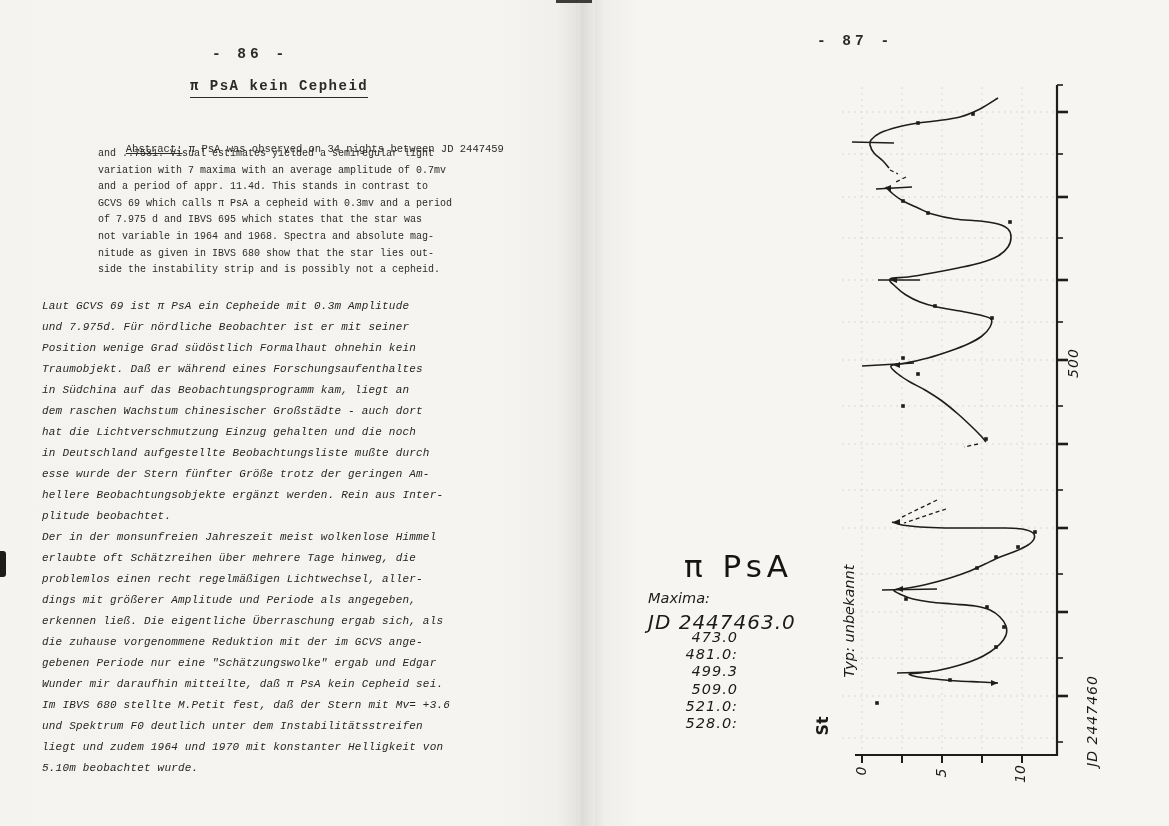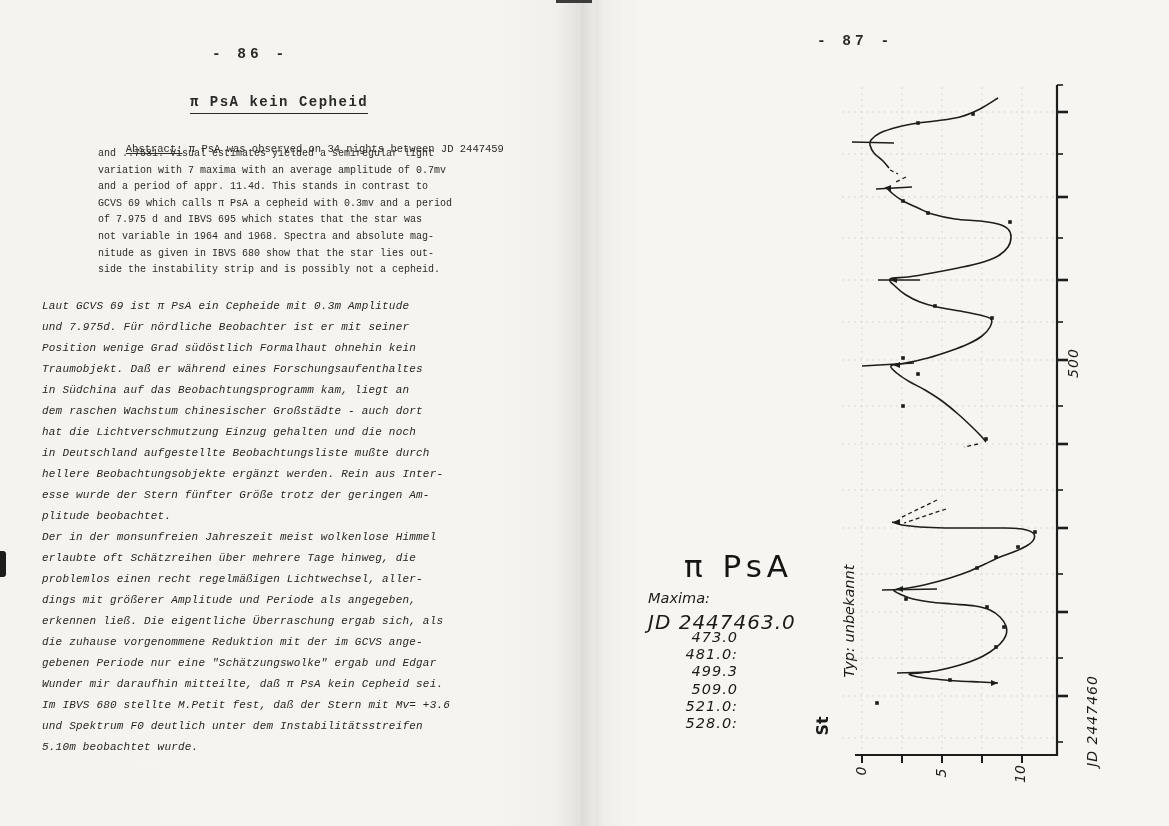--- a/index.html
+++ b/index.html
@@ -34,21 +34,21 @@
   .edge-mark{position:absolute;left:0;top:551px;width:6px;height:26px;background:#1c1c1a;border-radius:0 3px 3px 0;}
   .top-mark{position:absolute;left:556px;top:0;width:36px;height:3px;background:#3c3c3a;}
 </style>
 </head>
 <body>
 
 <div id="scan">
 
   <div class="page" id="page86">
     <div class="pagenum" style="left:200px;top:46px;width:100px;text-align:center;">- 86 -</div>
-    <div class="doc-title" style="left:190px;top:94px;">π PsA kein Cepheid</div>
+    <div class="doc-title" style="left:190px;top:78px;">π PsA kein Cepheid</div>
 
     <div class="abs-line" style="left:88px;top:131px;">
       <span class="abs-label">Abstract:</span><span> π PsA was observed on 34 nights between JD 2447459</span>
     </div>
     <div id="abstract-lines">
         <div class="abs-item">and ..7531. Visual estimates yielded a semiregular light</div>
         <div class="abs-item">variation with 7 maxima with an average amplitude of 0.7mv</div>
         <div class="abs-item">and a period of appr. 11.4d. This stands in contrast to</div>
         <div class="abs-item">GCVS 69 which calls π PsA a cepheid with 0.3mv and a period</div>
         <div class="abs-item">of 7.975 d and IBVS 695 which states that the star was</div>
@@ -59,33 +59,34 @@
 
     <div id="body-lines">
         <div class="body-line">Laut GCVS 69 ist π PsA ein Cepheide mit 0.3m Amplitude</div>
         <div class="body-line">und 7.975d. Für nördliche Beobachter ist er mit seiner</div>
         <div class="body-line">Position wenige Grad südöstlich Formalhaut ohnehin kein</div>
         <div class="body-line">Traumobjekt. Daß er während eines Forschungsaufenthaltes</div>
         <div class="body-line">in Südchina auf das Beobachtungsprogramm kam, liegt an</div>
         <div class="body-line">dem raschen Wachstum chinesischer Großstädte - auch dort</div>
         <div class="body-line">hat die Lichtverschmutzung Einzug gehalten und die noch</div>
         <div class="body-line">in Deutschland aufgestellte Beobachtungsliste mußte durch</div>
+        <div class="body-line">esse wurde der Stern fünfter Größe trotz der geringen Am-</div>
         <div class="body-line">hellere Beobachtungsobjekte ergänzt werden. Rein aus Inter-</div>
-        <div class="body-line">esse wurde der Stern fünfter Größe trotz der geringen Am-</div>
         <div class="body-line">plitude beobachtet.</div>
         <div class="body-line">Der in der monsunfreien Jahreszeit meist wolkenlose Himmel</div>
         <div class="body-line">erlaubte oft Schätzreihen über mehrere Tage hinweg, die</div>
         <div class="body-line">problemlos einen recht regelmäßigen Lichtwechsel, aller-</div>
         <div class="body-line">dings mit größerer Amplitude und Periode als angegeben,</div>
         <div class="body-line">erkennen ließ. Die eigentliche Überraschung ergab sich, als</div>
         <div class="body-line">die zuhause vorgenommene Reduktion mit der im GCVS ange-</div>
         <div class="body-line">gebenen Periode nur eine "Schätzungswolke" ergab und Edgar</div>
         <div class="body-line">Wunder mir daraufhin mitteilte, daß π PsA kein Cepheid sei.</div>
         <div class="body-line">Im IBVS 680 stellte M.Petit fest, daß der Stern mit Mv= +3.6</div>
         <div class="body-line">und Spektrum F0 deutlich unter dem Instabilitätsstreifen</div>
+        <div class="body-line">liegt und zudem 1964 und 1970 mit konstanter Helligkeit von</div>
         <div class="body-line">5.10m beobachtet wurde.</div>
       </div>
   </div>
 
   <div class="page" id="page87">
     <div class="pagenum" style="left:210px;top:33px;width:100px;text-align:center;">- 87 -</div>
   </div>
 
   <div id="star-name">π PsA</div>
   <div id="maxima-label" class="hand">Maxima:</div>

